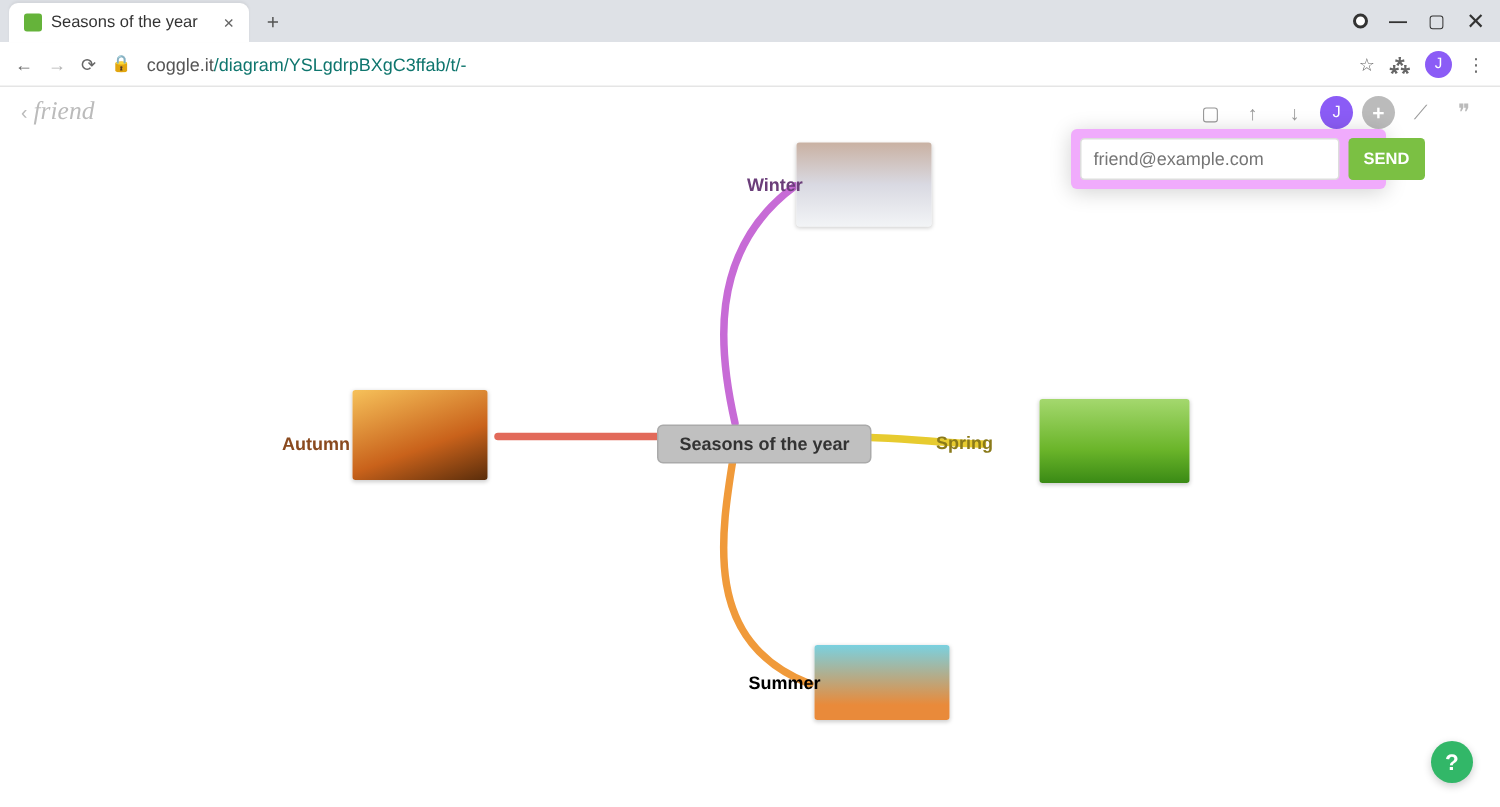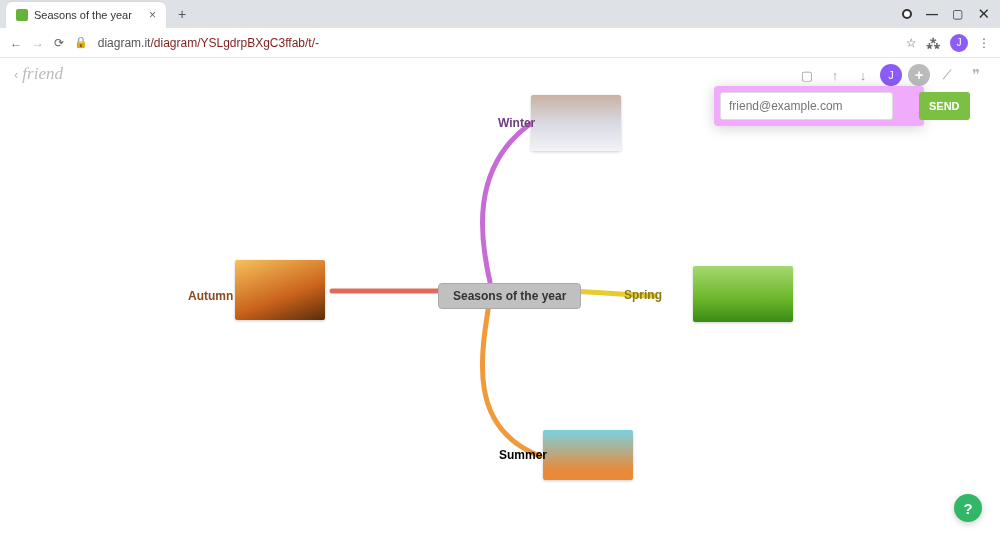--- a/index.html
+++ b/index.html
@@ -24,21 +24,21 @@
   .win-controls { margin-left: auto; display: flex; gap: 14px; padding-right: 10px; font-size: 12px; color: #333; align-items: center; }
   .record-dot { width: 10px; height: 10px; background: #fff; border: 2px solid #333; border-radius: 50%; }
   .addr-row {
     display: flex; align-items: center; gap: 10px;
     background: #fff; height: 30px; padding: 0 10px;
     font-size: 12px; color: #555; border-bottom: 1px solid #e5e5e5;
   }
   .addr-row .nav-icon { color: #666; cursor: pointer; }
   .url-bar { flex: 1; color: #333; font-size: 12px; }
   .url-bar .domain { color: #555; }
-  .url-bar .path { color: #7f1d1d; }
+  .url-bar .path { color: #0f766e; }
   .ext-circle { width: 18px; height: 18px; border-radius: 50%; background: #8b5cf6; color: #fff; font-size: 10px; display: flex; align-items: center; justify-content: center; }
   
   .app-header {
     position: absolute; top: 58px; left: 0; right: 0;
     display: flex; align-items: flex-start; padding: 6px 14px;
   }
   .back-logo { display: flex; align-items: center; gap: 4px; color: #bbb; font-size: 13px; }
   .logo { font-family: cursive; font-size: 17px; color: #bbb; font-style: italic; }
   .toolbar { margin-left: auto; display: flex; align-items: center; gap: 6px; }
   .tool-btn {
@@ -65,21 +65,21 @@
     box-shadow: 0 2px 14px rgba(0,0,0,0.18);
     padding: 6px; display: flex; gap: 6px;
   }
   .share-pop input {
     flex: 1; border: 1px solid #ddd; border-radius: 3px;
     padding: 6px 8px; font-size: 12px; color: #333; outline: none;
   }
   .share-pop button {
     background: #7bc043; border: none; color: #fff;
     font-size: 11px; font-weight: bold; padding: 0 10px;
-    border-radius: 3px; cursor: pointer; margin-left: 20px;
+    border-radius: 3px; cursor: pointer;
   }
   
   .canvas { position: absolute; top: 58px; left: 0; right: 0; bottom: 0; }
   .node {
     position: absolute; font-size: 12px; font-weight: 600;
   }
   .center-node {
     background: #c0c0c0; color: #333; padding: 5px 14px;
     border-radius: 4px; border: 1px solid #aaa;
   }
@@ -126,21 +126,21 @@
       <span>▢</span>
       <span style="font-size:15px;">✕</span>
     </div>
   </div>
   <div class="addr-row">
     <span class="nav-icon">←</span>
     <span class="nav-icon" style="opacity:.5;">→</span>
     <span class="nav-icon">⟳</span>
     <span class="nav-icon" style="font-size:11px;">🔒</span>
     <span class="url-bar">
-      <span class="domain">diagram.it</span><span class="path">/diagram/YSLgdrpBXgC3ffab/t/-</span>
+      <span class="domain">coggle.it</span><span class="path">/diagram/YSLgdrpBXgC3ffab/t/-</span>
     </span>
     <span class="nav-icon">☆</span>
     <span class="nav-icon" style="font-weight:bold;">⁂</span>
     <span class="ext-circle">J</span>
     <span class="nav-icon">⋮</span>
   </div>
 </div>
 
 <div class="app-header">
   <div class="back-logo">

